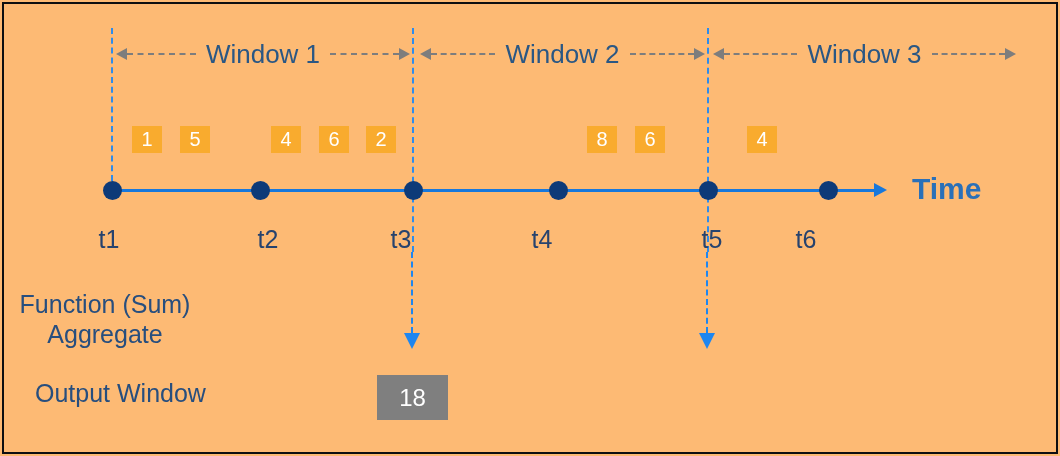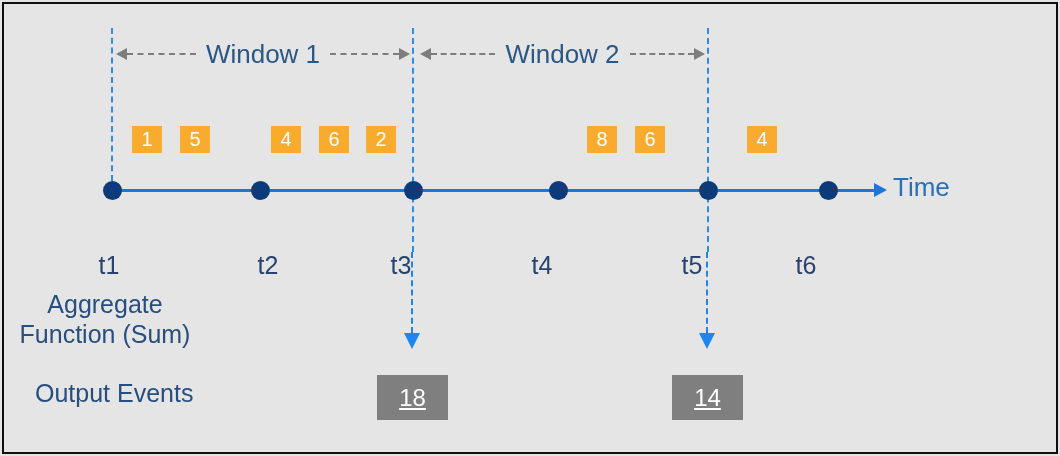--- a/index.html
+++ b/index.html
@@ -1,17 +1,17 @@
 <!DOCTYPE html>
 <html><head>
 <meta charset="utf-8">
 <style>
   html,body { margin:0; padding:0; background:#ffffff; }
   .canvas {
-    position:relative; width:1060px; height:456px; background:#e5e5e5;
+    position:relative; width:1060px; height:456px; background:#fdba74;
     font-family:"Liberation Sans", sans-serif; overflow:hidden;
   }
   .frame { position:absolute; inset:2px; border:2px solid #0d0f11; pointer-events:none; }
 
   
   .vline { position:absolute; width:0; border-left:2px dashed #2e8ceb; }
   .vline-t1 { left:111px; top:28px; height:153px; }
   .vline-t3 { left:412px; top:28px; height:224px; }
   .vline-t5 { left:707px; top:28px; height:224px; }
 
@@ -30,40 +30,40 @@
     position:absolute; top:126px; width:30px; height:27px; background:#f9ab2e;
     color:#ffffff; font-size:20px; font-weight:300;
     display:flex; align-items:center; justify-content:center;
   }
 
   
   .timeline-line { position:absolute; left:112px; top:189px; width:764px; height:3px; background:#1778dc; }
   .timeline-ah { position:absolute; left:874px; top:183px; width:0; height:0;
     border-top:7px solid transparent; border-bottom:7px solid transparent; border-left:13px solid #1778dc; }
   .dot { position:absolute; top:181px; width:19px; height:19px; border-radius:50%; background:#0d3a78; }
-  .time-label { position:absolute; left:893px; top:172px; font-size:26px; font-weight:400; color:#2a70b8; }
+  .time-label { position:absolute; left:912px; top:172px; font-size:30px; font-weight:700; color:#2a70b8; }
 
   
-  .tick-label { position:absolute; top:225px; font-size:25px; font-weight:300; color:#27436e; transform:translateX(-50%);margin-top:26px; }
+  .tick-label { position:absolute; top:225px; font-size:25px; font-weight:300; color:#27436e; transform:translateX(-50%); }
 
   
   .side-label { color:#274e7e; font-size:25px; font-weight:300; }
   .agg-label { position:absolute; left:10px; top:289px; width:190px; text-align:center; line-height:30px; }
   .out-label { position:absolute; left:35px; top:379px; }
 
   
   .darrow-line { position:absolute; top:252px; height:81px; width:0; border-left:2px dashed #1e86f0; }
   .darrow-head { position:absolute; top:333px; width:0; height:0;
     border-left:8px solid transparent; border-right:8px solid transparent; border-top:16px solid #1e86f0; }
 
   
   .output-box {
     position:absolute; top:375px; width:71px; height:45px; background:#7f7f7f;
     color:#ffffff; font-size:24px; font-weight:300;
-    display:flex; align-items:center; justify-content:center;text-decoration:underline;
+    display:flex; align-items:center; justify-content:center;
   }
 </style>
 </head>
 <body>
 
 <div class="canvas">
   <div class="frame"></div>
 
   <div class="vline vline-t1"></div>
   <div class="vline vline-t3"></div>
@@ -73,20 +73,27 @@
     <span class="ah-left"></span>
     <span class="dash-seg"></span>
     <span class="window-label">Window 1</span>
     <span class="dash-seg"></span>
     <span class="ah-right"></span>
   </div>
   <div class="window-span w2">
     <span class="ah-left"></span>
     <span class="dash-seg"></span>
     <span class="window-label">Window 2</span>
+    <span class="dash-seg"></span>
+    <span class="ah-right"></span>
+  </div>
+  <div class="window-span w3">
+    <span class="ah-left"></span>
+    <span class="dash-seg"></span>
+    <span class="window-label">Window 3</span>
     <span class="dash-seg"></span>
     <span class="ah-right"></span>
   </div>
 
   <div class="event-box" style="left:132px">1</div>
   <div class="event-box" style="left:180px">5</div>
   <div class="event-box" style="left:271px">4</div>
   <div class="event-box" style="left:319px">6</div>
   <div class="event-box" style="left:366px">2</div>
   <div class="event-box" style="left:587px">8</div>
@@ -100,29 +107,28 @@
   <div class="dot" style="left:404px"></div>
   <div class="dot" style="left:549px"></div>
   <div class="dot" style="left:699px"></div>
   <div class="dot" style="left:819px"></div>
   <div class="time-label">Time</div>
 
   <div class="tick-label" style="left:109px">t1</div>
   <div class="tick-label" style="left:268px">t2</div>
   <div class="tick-label" style="left:401px">t3</div>
   <div class="tick-label" style="left:542px">t4</div>
-  <div class="tick-label" style="left:692px">t5</div>
+  <div class="tick-label" style="left:712px">t5</div>
   <div class="tick-label" style="left:806px">t6</div>
 
   <div class="side-label agg-label">
+    <div>Function (Sum)</div>
     <div>Aggregate</div>
-    <div>Function (Sum)</div>
   </div>
-  <div class="side-label out-label">Output Events</div>
+  <div class="side-label out-label">Output Window</div>
 
   <div class="darrow-line" style="left:411px"></div>
   <div class="darrow-head" style="left:404px"></div>
   <div class="darrow-line" style="left:706px"></div>
   <div class="darrow-head" style="left:699px"></div>
 
   <div class="output-box" style="left:377px">18</div>
-  <div class="output-box" style="left:672px">14</div>
 </div>
 
 </body></html>

